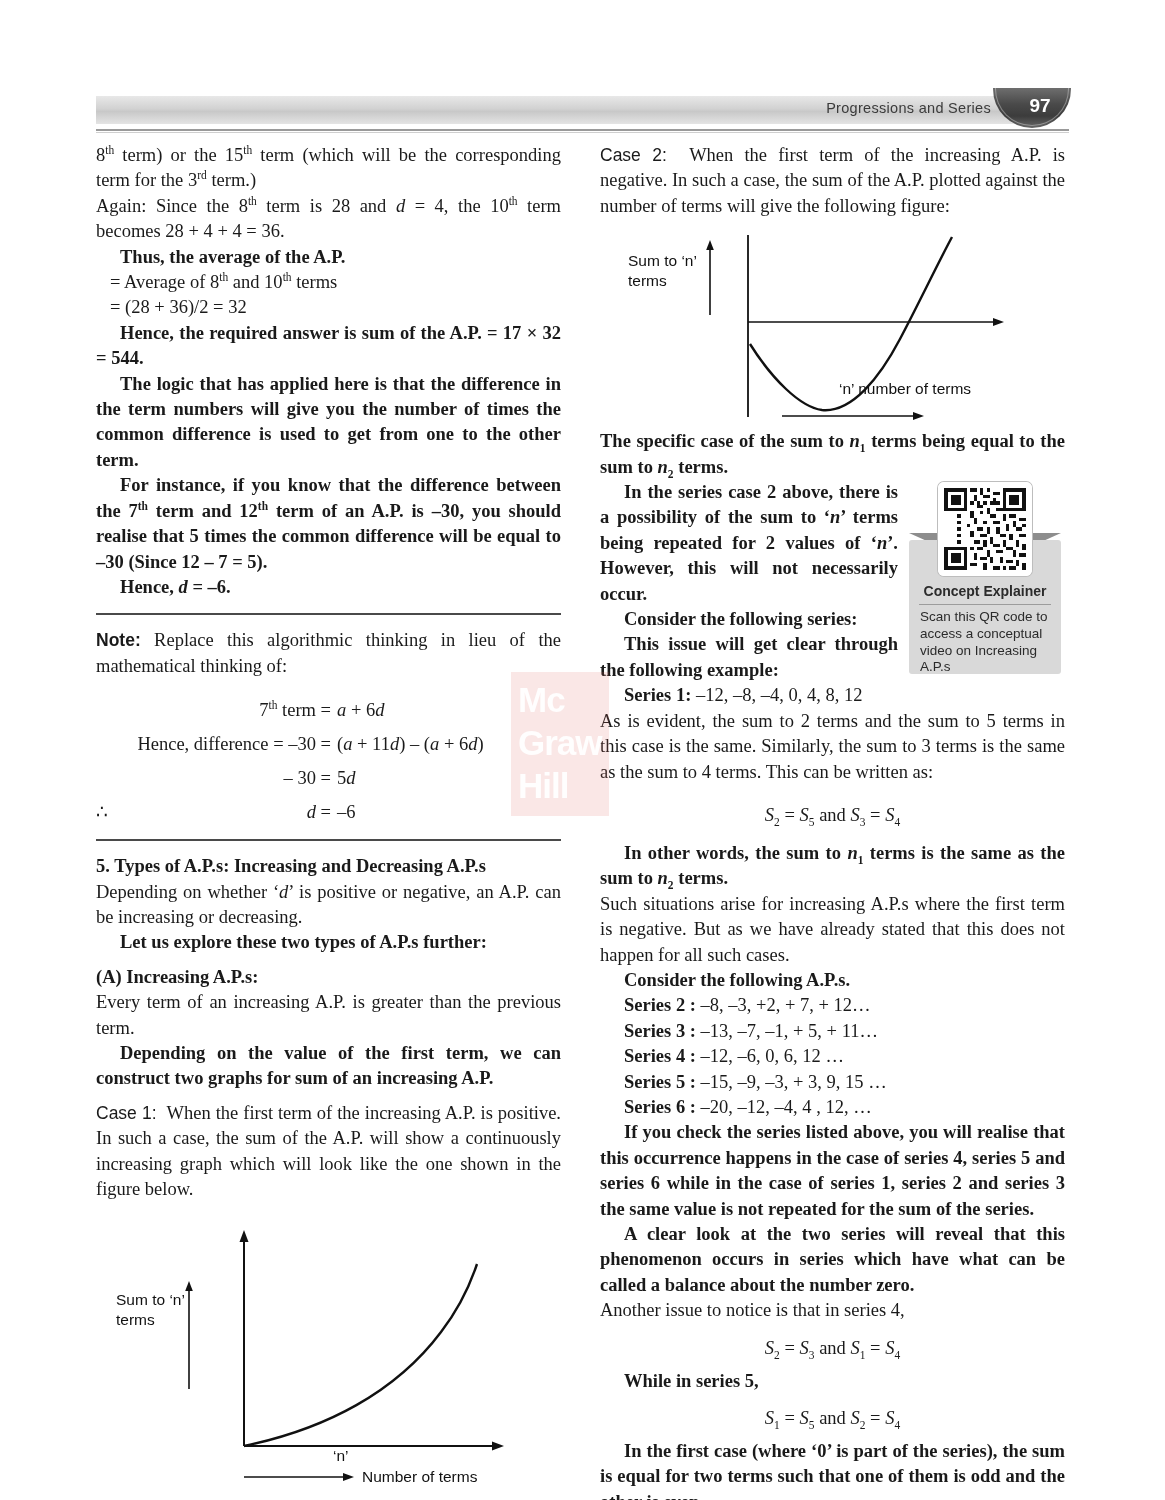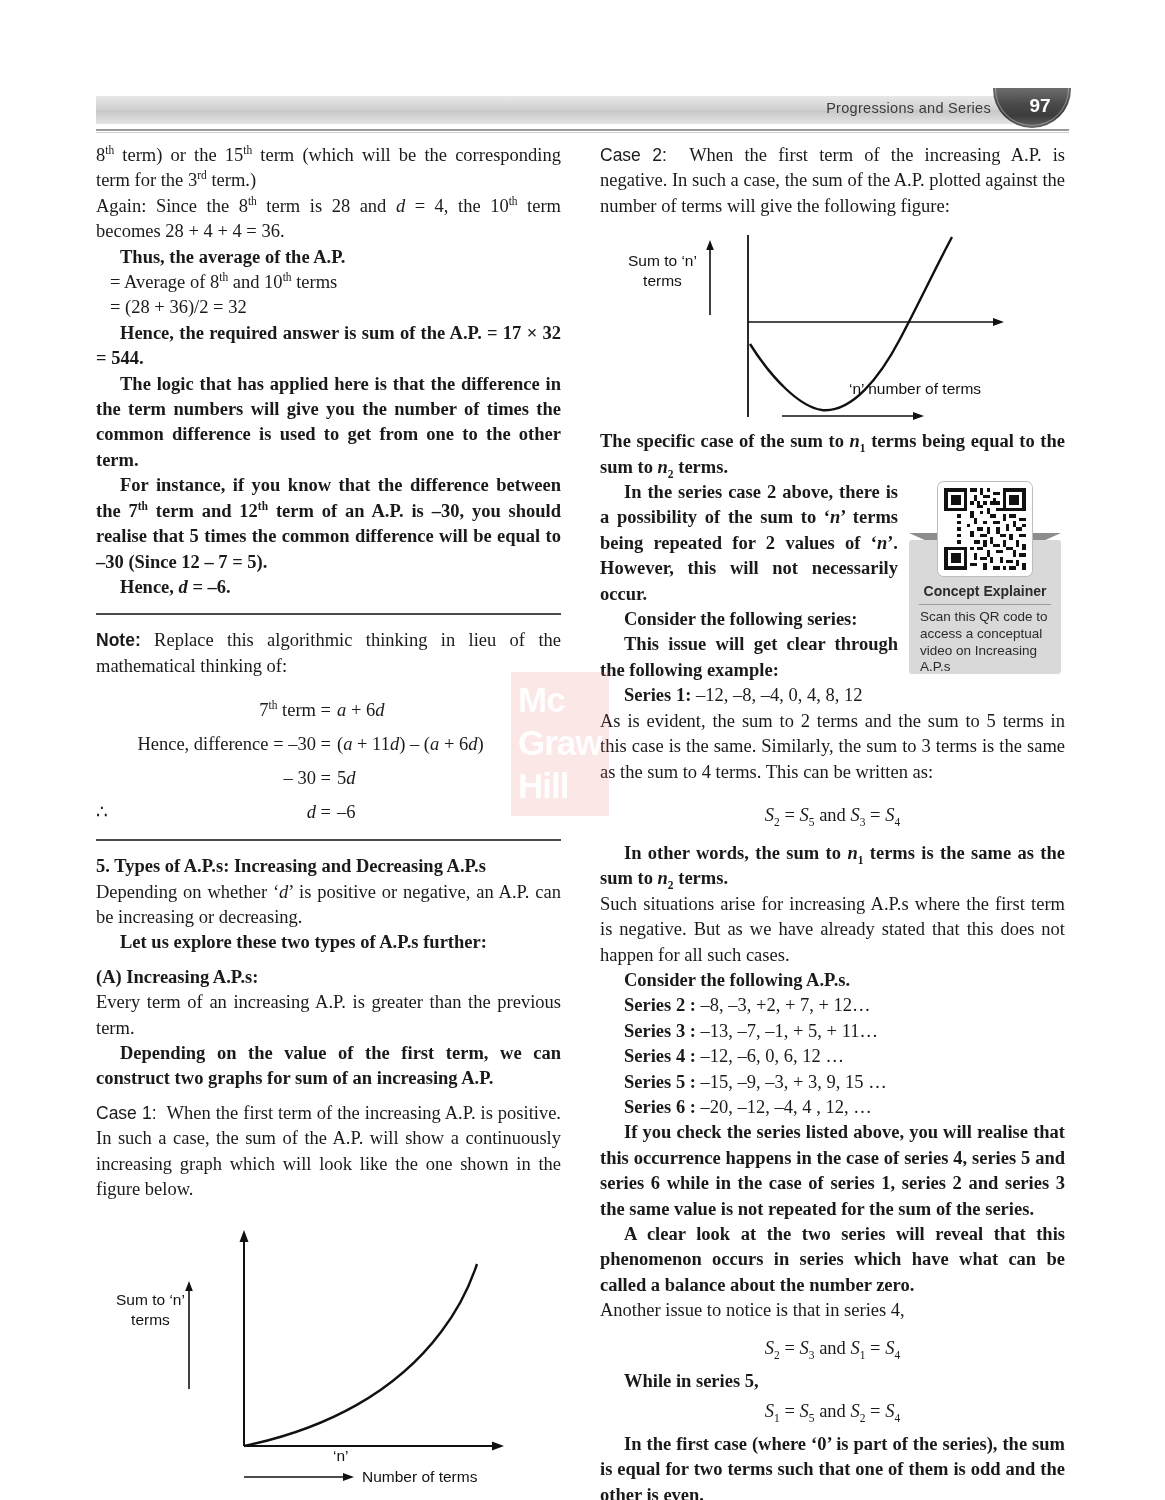--- a/index.html
+++ b/index.html
@@ -73,21 +73,21 @@
   .eq{font-size:18.5px;line-height:34px;text-align:center;}
   .eq-row{display:flex;font-size:18.5px;line-height:34px;}
   .eq-l{width:235px;text-align:right;padding-right:6px;}
   .eq-r{flex:1;text-align:left;}
 
   .sec-head{font-weight:bold;font-size:18.5px;line-height:25.4px;margin:0;}
   .spacer6{height:9px;}
   .spacer10{height:14px;}
 
   
-  .fig{position:relative;text-align:center;}
+  .fig{position:relative;}
   .fig-label{
     position:absolute;font-family:"Liberation Sans", sans-serif;
     font-size:15.5px;line-height:20px;color:#111;
   }
 
   
   .qr-box{
     position:absolute;left:909px;top:478px;width:152px;height:196px;
   }
   .env-body{
@@ -249,21 +249,21 @@
 
         <path d="M150,117 C 172,152 200,180 222,183 C 252,186 280,150 300,112 C 318,78 338,36 352,10" fill="none" stroke="#111" stroke-width="2.4"></path>
 
         <line x1="182" y1="189" x2="316" y2="189" stroke="#111" stroke-width="1.6"></line>
         <polygon points="324,189 313,185 313,193" fill="#111"></polygon>
       </svg>
       <div class="fig-label" style="left:28px;top:24px;">
         <span>Sum to ‘n’</span><br>
         <span>terms</span>
       </div>
-      <div class="fig-label" style="left:249px;top:152px;">‘n’ number of terms</div>
+      <div class="fig-label" style="left:239px;top:152px;">‘n’ number of terms</div>
     </div>
 
     <p class="sec-head" style="text-align:justify">The specific case of the sum to <i>n</i><sub>1</sub> terms being equal to the sum to <i>n</i><sub>2</sub> terms.</p>
 
     <div style="width:298px">
       <p class="ind">In the series case 2 above, there is a possibility of the sum to ‘<i>n</i>’ terms being repeated for 2 values of ‘<i>n</i>’. However, this will not necessarily occur.</p>
       <p class="ind tight">Consider the following series:</p>
       <p class="ind">This issue will get clear through the following example:</p>
     </div>
 
@@ -288,21 +288,21 @@
     </div>
 
     <p class="ind">If you check the series listed above, you will realise that this occurrence happens in the case of series 4, series 5 and series 6 while in the case of series 1, series 2 and series 3 the same value is not repeated for the sum of the series.</p>
     <p class="ind">A clear look at the two series will reveal that this phenomenon occurs in series which have what can be called a balance about the number zero.</p>
     <p class="noind tight">Another issue to notice is that in series 4,</p>
 
     <p class="eq" style="margin-top:7px;margin-bottom:4px;"><i>S</i><sub>2</sub> = <i>S</i><sub>3</sub> and <i>S</i><sub>1</sub> = <i>S</i><sub>4</sub></p>
 
     <p class="ind tight">While in series 5,</p>
 
-    <p class="eq" style="margin-bottom:4px;"><i>S</i><sub>1</sub> = <i>S</i><sub>5</sub> and <i>S</i><sub>2</sub> = <i>S</i><sub>4</sub></p>
+    <p class="eq" style="margin-top:7px;margin-bottom:4px;"><i>S</i><sub>1</sub> = <i>S</i><sub>5</sub> and <i>S</i><sub>2</sub> = <i>S</i><sub>4</sub></p>
 
     <p class="ind">In the first case (where ‘0’ is part of the series), the sum is equal for two terms such that one of them is odd and the other is even.</p>
   </div>
 
   <div class="qr-box">
     <div class="env-flap"></div>
     <div class="env-body"></div>
     <div class="qr-card">
       <svg width="94" height="94" viewBox="0 0 29 29" shape-rendering="crispEdges">
         <rect width="29" height="29" fill="#fff"></rect>

